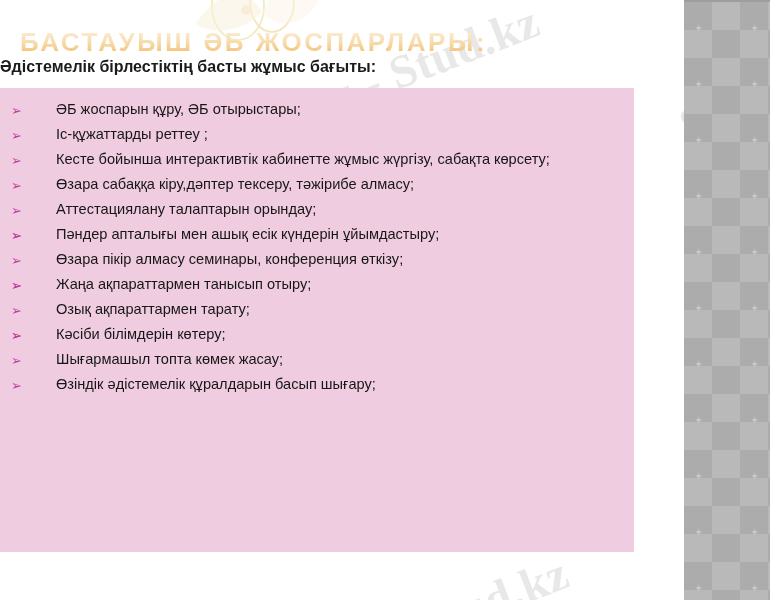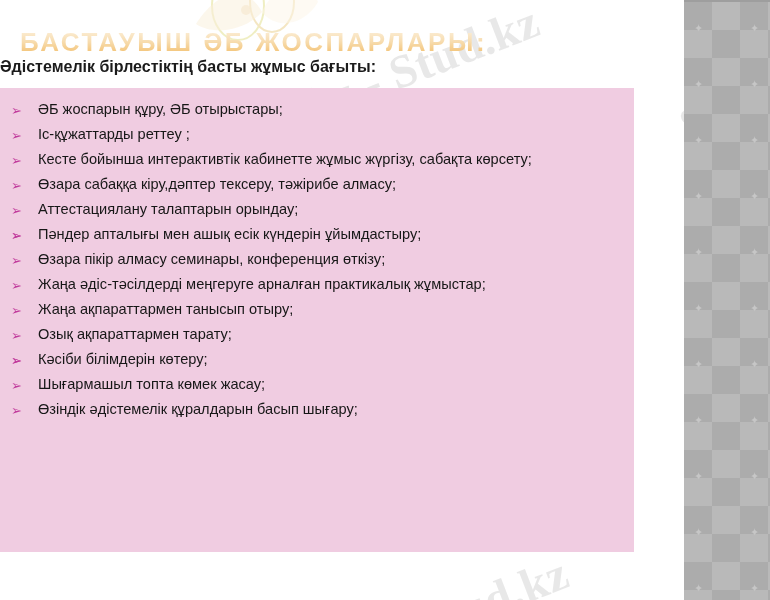--- a/index.html
+++ b/index.html
@@ -142,21 +142,21 @@
   .bullet-item .arrow {
     position: absolute;
     left: 11px;
     top: 1px;
     width: 14px;
     color: #c0399b;
     font-size: 13px;
     line-height: 21px;
   }
 
-  .bullet-item .txt { display: inline; }
+  .bullet-item .txt { display: inline; margin-left: 18px; }
 </style>
 </head>
 <body>
 
 <div id="slide">
 
   <svg id="floral-graphic" viewBox="0 0 160 92">
     <ellipse cx="62" cy="34" rx="26" ry="34" fill="none" stroke="#d9d66a" stroke-width="2"></ellipse>
     <ellipse cx="96" cy="30" rx="22" ry="30" fill="none" stroke="#e6c36c" stroke-width="2"></ellipse>
     <path d="M20 52 C40 20 70 10 86 40 C70 58 38 64 20 52 Z" fill="#f2d9a8" opacity=".55"></path>
@@ -191,21 +191,21 @@
   <div id="content-panel">
     <ul id="bullet-list">
         <li class="bullet-item"><span class="arrow">➢</span><span class="txt">ӘБ жоспарын құру, ӘБ отырыстары;</span></li>
         <li class="bullet-item"><span class="arrow">➢</span><span class="txt">Іс-құжаттарды реттеу ;</span></li>
         <li class="bullet-item"><span class="arrow">➢</span><span class="txt">Кесте бойынша  интерактивтік кабинетте жұмыс жүргізу, сабақта көрсету;</span></li>
         <li class="bullet-item"><span class="arrow">➢</span><span class="txt">Өзара сабаққа кіру,дәптер тексеру, тәжірибе алмасу;</span></li>
         <li class="bullet-item"><span class="arrow">➢</span><span class="txt">Аттестациялану талаптарын орындау;</span></li>
         <li class="bullet-item"><span class="arrow">➢</span></li>
         <li class="bullet-item"><span class="arrow">➢</span><span class="txt">Пәндер апталығы мен ашық есік күндерін ұйымдастыру;</span></li>
         <li class="bullet-item"><span class="arrow">➢</span><span class="txt">Өзара пікір алмасу семинары, конференция өткізу;</span></li>
-        <li class="bullet-item"><span class="arrow">➢</span><span class="txt">Жаңа әдіс-тәсілдерді меңгеруге арналған практикалық жұмыстар;</span></li>
+        <li class="bullet-item"><span class="arrow">➢</span></li>
         <li class="bullet-item"><span class="arrow">➢</span><span class="txt">Жаңа ақпараттармен танысып отыру;</span></li>
         <li class="bullet-item"><span class="arrow">➢</span><span class="txt">Озық ақпараттармен тарату;</span></li>
         <li class="bullet-item"><span class="arrow">➢</span></li>
         <li class="bullet-item"><span class="arrow">➢</span><span class="txt">Кәсіби білімдерін көтеру;</span></li>
         <li class="bullet-item"><span class="arrow">➢</span><span class="txt">Шығармашыл топта көмек жасау;</span></li>
         <li class="bullet-item"><span class="arrow">➢</span><span class="txt">Өзіндік әдістемелік құралдарын басып шығару;</span></li>
       </ul>
   </div>
 
   <div id="checker-strip">

